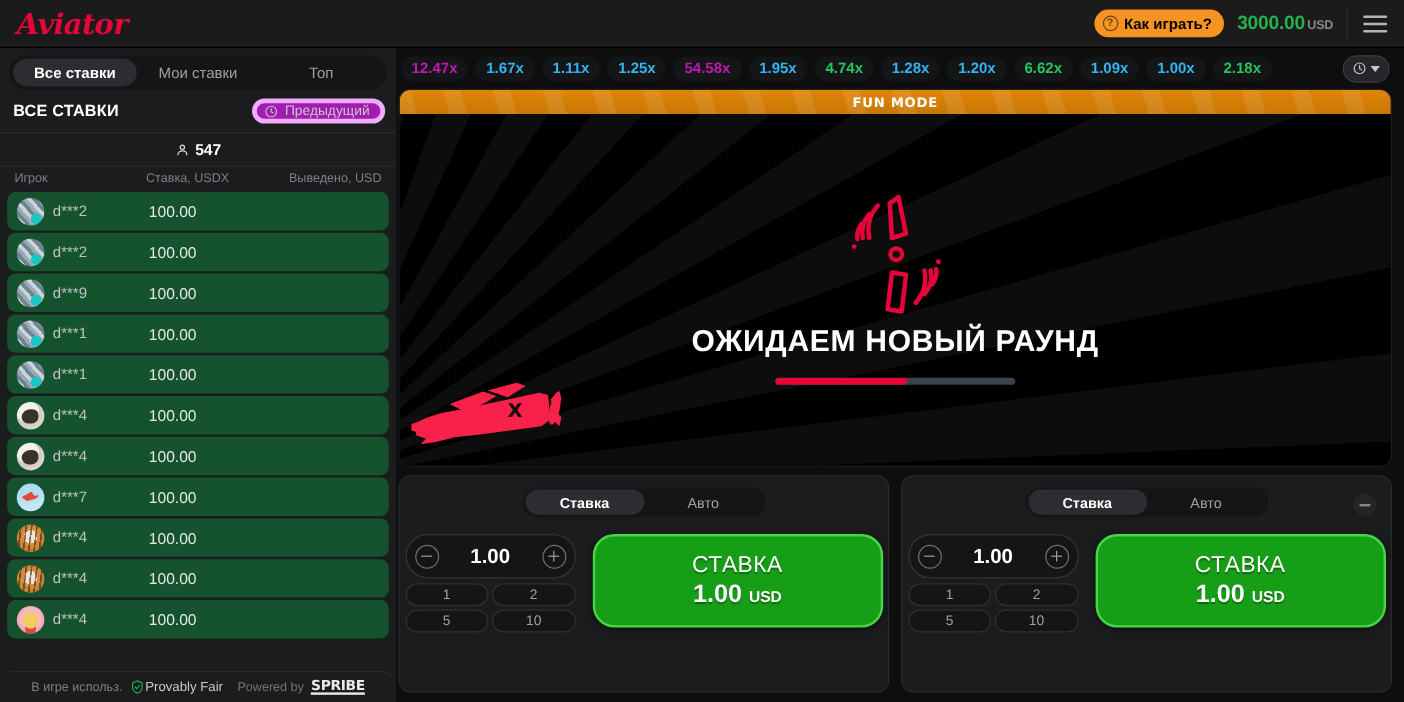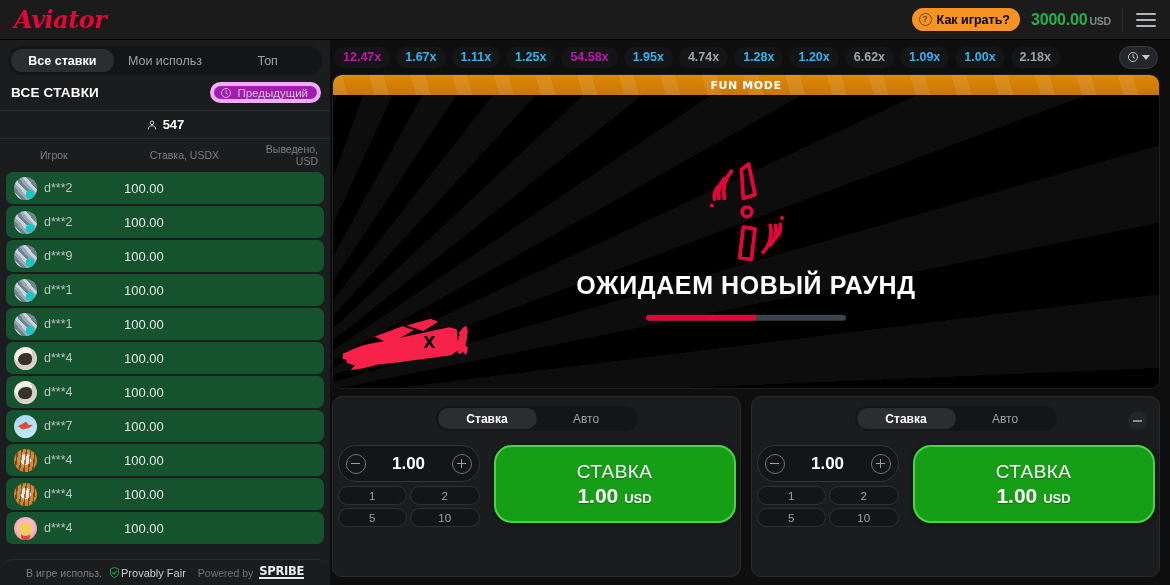--- a/index.html
+++ b/index.html
@@ -71,21 +71,21 @@
   .clock-ic { width: 12px; height: 12px; flex: none; }
   .counter {
     border-top: 1px solid #2a2b2d; border-bottom: 1px solid #2a2b2d;
     height: 29px; display: flex; align-items: center; justify-content: center; gap: 5px;
   }
   .counter-num { color: #fff; font-size: 13px; font-weight: bold; }
   .thead {
     display: flex; align-items: center; padding: 4px 12px 5px;
     color: #7b7f85; font-size: 10.5px;
   }
-  .th-player { width: 86px; margin-left: 28px; }
+  .th-player { width: 86px; }
   .th-bet { width: 86px; text-align: right; }
   .th-x { width: 38px; }
   .th-cash { flex: 1; text-align: right; }
   .rows { flex: 1; overflow: hidden; padding: 0 6px; }
   .row {
     display: flex; align-items: center; height: 32px; margin-bottom: 2px;
     background: #14532d; border-radius: 7px; padding: 0 8px;
   }
   .avatar {
     width: 23px; height: 23px; border-radius: 50%; flex: none; margin-right: 7px;
@@ -120,21 +120,21 @@
 
   
   .main { flex: 1; display: flex; flex-direction: column; padding: 0 10px 0 2px; min-width: 0; }
   .hist-bar { height: 34px; display: flex; align-items: center; gap: 6px; padding: 0 2px; }
   .mult {
     height: 21px; border-radius: 11px; background: #141516;
     display: flex; align-items: center; justify-content: center;
     padding: 0 9px; font-size: 12.5px; font-weight: bold; cursor: pointer; white-space: nowrap;
   }
   .m-blue { color: #34b3f1; }
-  .m-purple { color: #a3a3a3; }
+  .m-purple { color: #22c55e; }
   .m-pink { color: #c017b4; }
   .hist-toggle {
     margin-left: auto; display: flex; align-items: center; gap: 3px;
     background: #252629; border: 1px solid #3a3c41; border-radius: 12px;
     height: 23px; padding: 0 7px; cursor: pointer;
   }
   .caret { width: 0; height: 0; border-left: 4px solid transparent; border-right: 4px solid transparent; border-top: 5px solid #c6c8cb; }
 
   .game {
     flex: none; height: 315px; border-radius: 10px; overflow: hidden;
@@ -252,21 +252,21 @@
         </div>
     </div>
   </div>
 
   <div class="body">
 
     <div class="sidebar">
       <div class="tabs-wrap">
         <div class="tabs">
           <button class="tab active">Все ставки</button>
-          <button class="tab">Мои использ</button>
+          <button class="tab">Мои ставки</button>
           <button class="tab">Топ</button>
         </div>
       </div>
 
       <div class="allbets-bar">
         <div class="allbets-title">ВСЕ СТАВКИ</div>
         <button class="prev-btn">
           <svg class="clock-ic" viewBox="0 0 24 24">
             <circle cx="12" cy="12" r="9" fill="none" stroke="#c6c8cb" stroke-width="1.8"></circle>
             <path d="M12 7v5.4l3.4 2" fill="none" stroke="#c6c8cb" stroke-width="1.8" stroke-linecap="round"></path>

